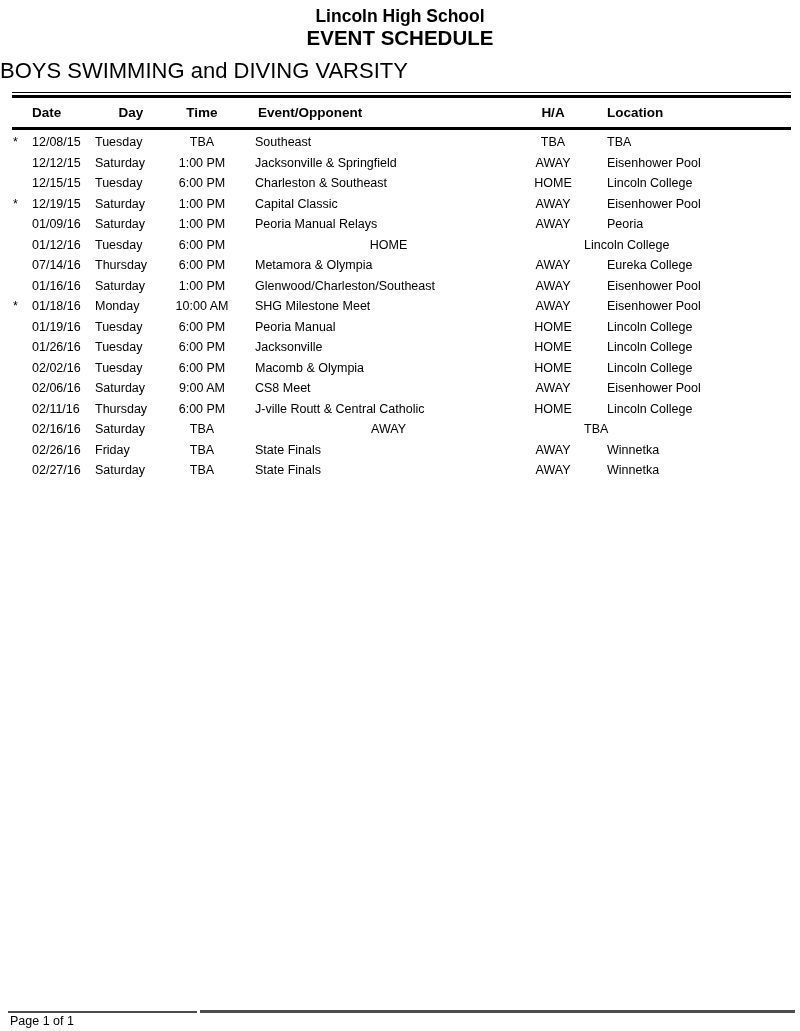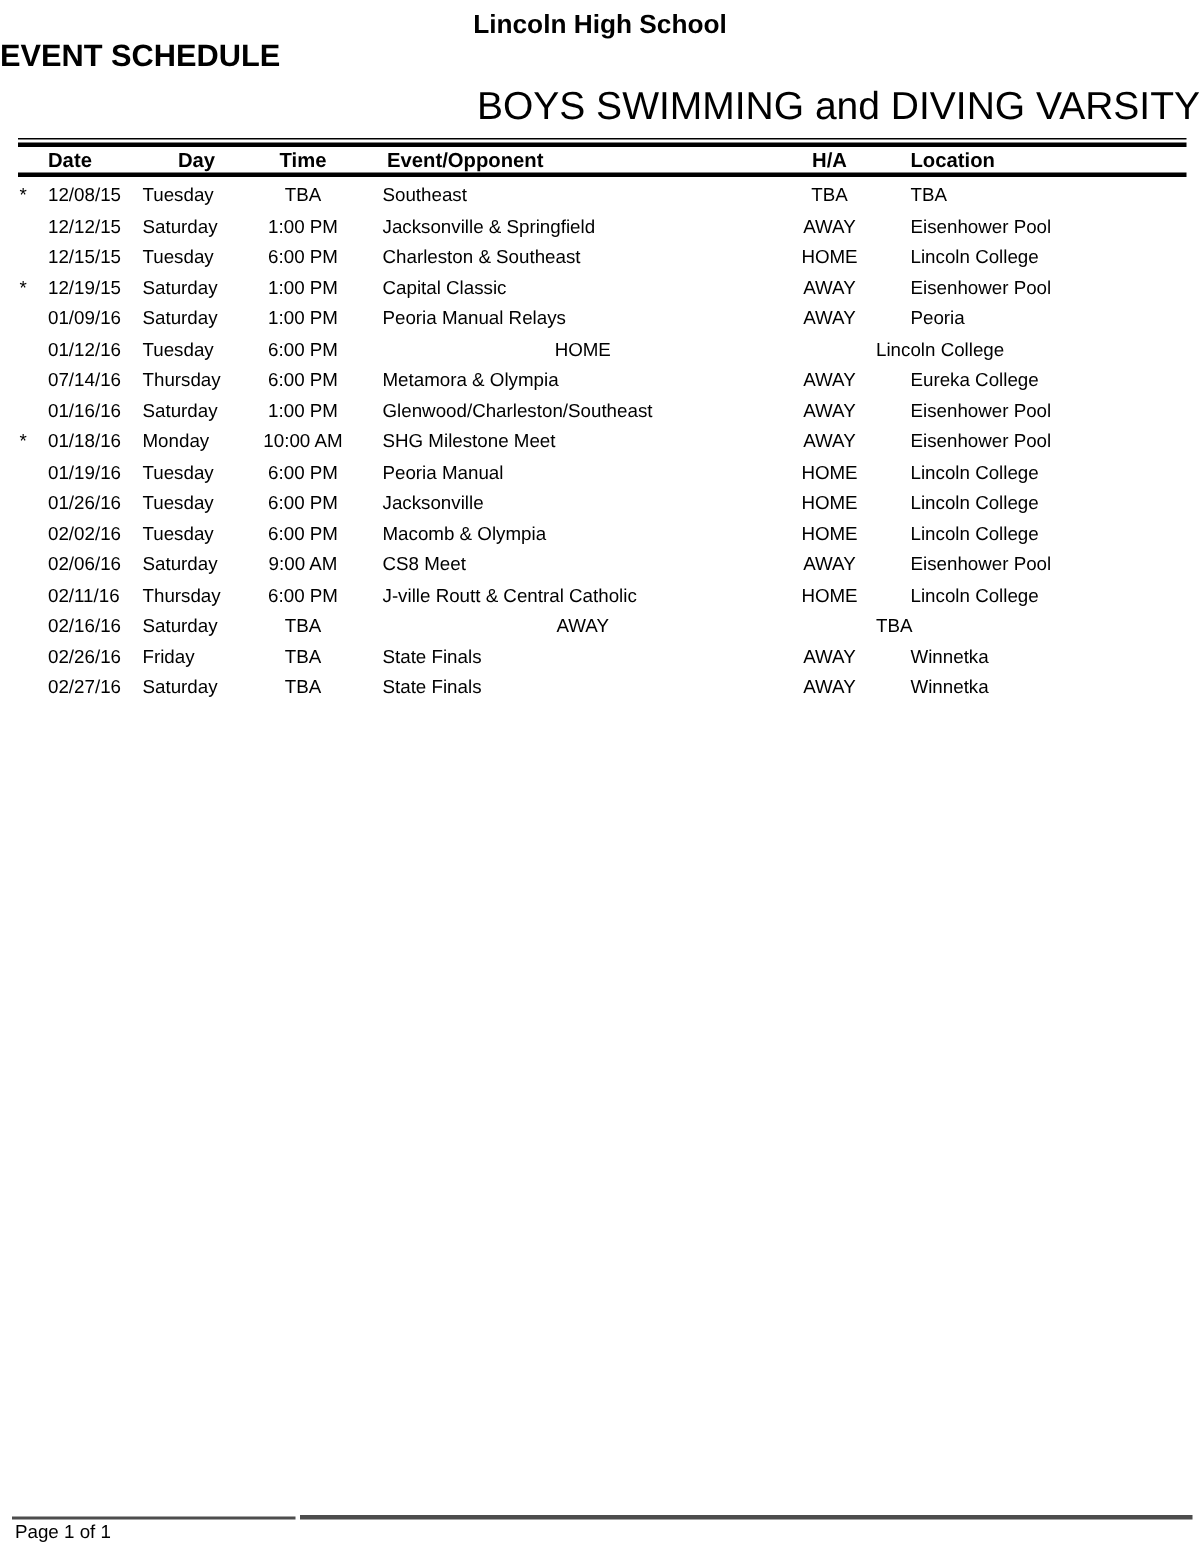--- a/index.html
+++ b/index.html
@@ -2,35 +2,35 @@
 <html><head>
 <meta charset="utf-8">
 <style>
   * { margin:0; padding:0; box-sizing:border-box; }
   html,body { background:#fff; }
   body { font-family:"Liberation Sans", sans-serif; color:#000; }
   .page { position:relative; width:800px; height:1031px; background:#ffffff; overflow:hidden; }
 
   
   .school    { position:absolute; top:6px;  left:0; right:0; text-align:center; font-size:17.5px; font-weight:bold; line-height:20px; }
-  .doc-title { position:absolute; top:26px; left:0; right:0; text-align:left; font-size:20.5px; font-weight:bold; line-height:24px; }
-  .subtitle  { position:absolute; top:57px; left:0; right:0; text-align:right; font-size:26px; line-height:27px; }
+  .doc-title { position:absolute; top:26px; left:0; right:0; text-align:center; font-size:20.5px; font-weight:bold; line-height:24px; }
+  .subtitle  { position:absolute; top:57px; left:0; right:0; text-align:left; font-size:22px; line-height:27px; }
 
   
   .sched { position:absolute; top:92px; left:12px; width:779px; }
   .rule-thin  { height:1px; background:#000; }
   .rule-thick { height:3px; background:#000; }
   .gap2 { height:2px; }
   .grid-row {
     display:grid;
     grid-template-columns:20px 63px 72px 70px 18px 267px 62px 23px 184px;
     align-items:center;
     white-space:nowrap;
   }
-  .header-row { height:17px; line-height:17px; font-size:13.5px; font-weight:bold; }
+  .header-row { height:29px; line-height:17px; font-size:13.5px; font-weight:bold; }
   .header-row .c-day { text-align:center; }
   .header-row .c-event { padding-left:3px; }
   .body-row { height:20.5px; line-height:20.5px; font-size:12.5px; }
   .c-star { text-align:left; padding-left:1px; }
   .c-time { text-align:center; }
   .c-ha   { text-align:center; }
   .c-date, .c-day, .c-event, .c-loc { text-align:left; }
   .tbody { padding-top:2px; }
 
   

